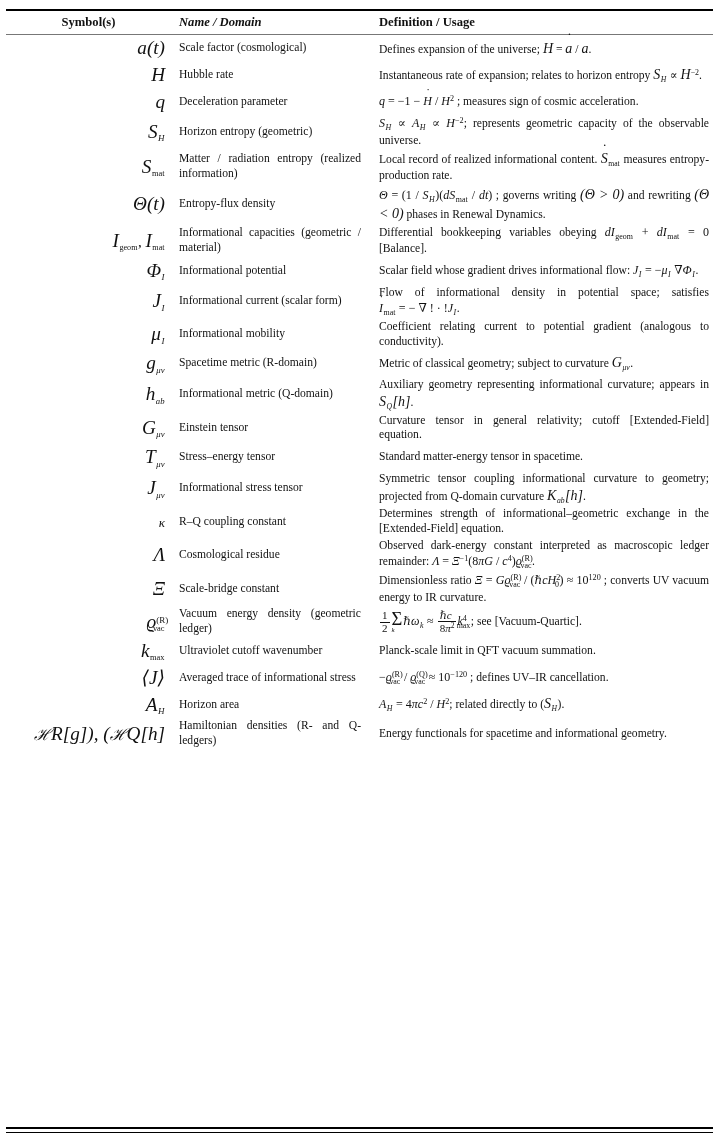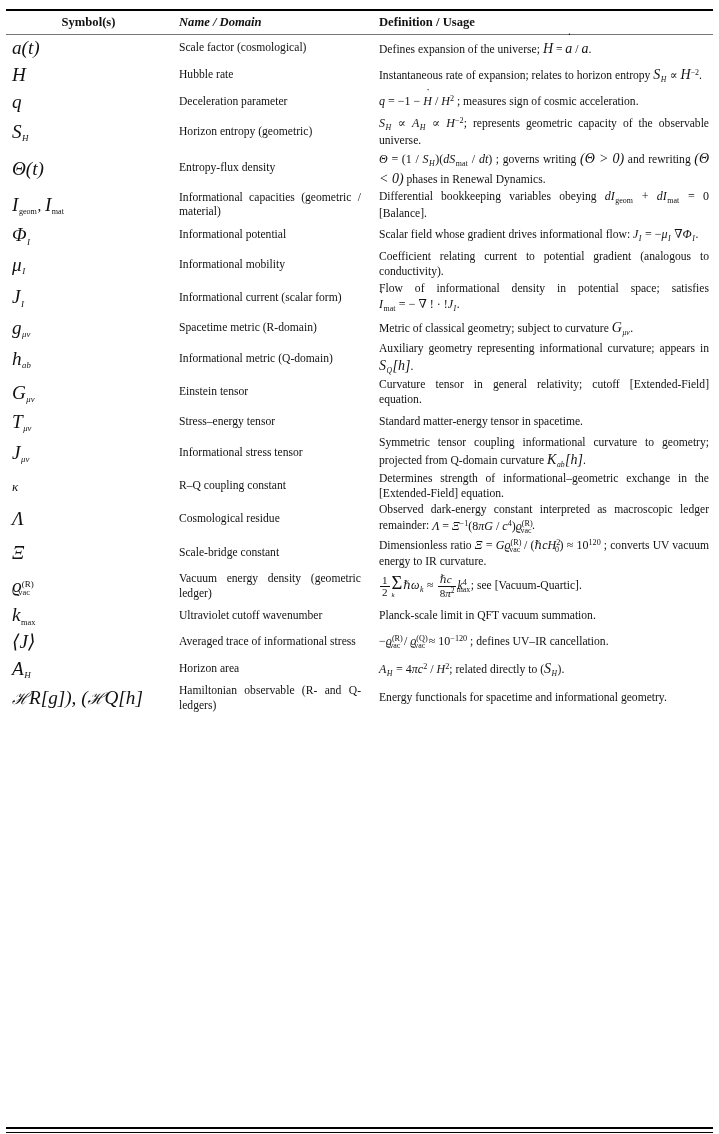--- a/index.html
+++ b/index.html
@@ -52,21 +52,21 @@
   thead th.h-def  { text-align: left; padding-left: 8px; font-family: Liberation Serif, serif; }
 
   tbody td {
     font-size: 11.6px;
     line-height: 1.28;
     padding: 1px 6px 1px 6px;
     vertical-align: middle;
   }
 
   tbody td.sym {
-    text-align: left;
+    text-align: right;
     font-style: italic;
     font-size: 15px;
     white-space: nowrap;
     margin-top: 44px;
   }
   tbody td.name {
     text-align: justify;
     text-align-last: left;
     padding-left: 8px;
     padding-right: 10px;
@@ -189,52 +189,57 @@
         <td class="name">Deceleration parameter</td>
         <td class="def"><span class="eq"><span class="m">q</span> <span class="mr">= −1 −</span> <span class="m dot">H</span><span class="mr"> / </span><span class="m">H</span><span class="sup">2</span></span> ; measures sign of cosmic acceleration.</td>
       </tr>
 
       <tr>
         <td class="sym"><span class="big">S</span><span class="sub supi" style="font-size:0.6em">H</span></td>
         <td class="name">Horizon entropy (geometric)</td>
         <td class="def"><span class="eq"><span class="m">S</span><span class="sub supi">H</span> <span class="mr">∝</span> <span class="m">A</span><span class="sub supi">H</span> <span class="mr">∝</span> <span class="m">H</span><span class="sup">−2</span></span>; represents geometric capacity of the observable universe.</td>
       </tr>
 
+      <tr>
+        <td class="sym"><span class="big">S</span><span class="sub" style="font-size:0.56em">mat</span></td>
+        <td class="name">Matter / radiation entropy (realized information)</td>
+        <td class="def">Local record of realized informational content. <span class="eqin dot">S</span><span class="sub">mat</span> measures entropy-production rate.</td>
+      </tr>
 
       <tr>
         <td class="sym"><span class="big">Θ</span><span class="big">(</span><span class="big">t</span><span class="big">)</span></td>
         <td class="name">Entropy-flux density</td>
         <td class="def"><span class="eq"><span class="m">Θ</span> <span class="mr">= (1 /</span> <span class="m">S</span><span class="sub supi">H</span><span class="mr">)(</span><span class="m">dS</span><span class="sub">mat</span> <span class="mr">/</span> <span class="m">dt</span><span class="mr">)</span></span> ; governs writing <span class="eqin">(Θ &gt; 0)</span> and rewriting <span class="eqin">(Θ &lt; 0)</span> phases in Renewal Dynamics.</td>
       </tr>
 
       <tr>
         <td class="sym"><span class="big">I</span><span class="sub" style="font-size:0.54em">geom</span><span class="mr">,</span> <span class="big">I</span><span class="sub" style="font-size:0.54em">mat</span></td>
         <td class="name">Informational capacities (geometric / material)</td>
         <td class="def">Differential bookkeeping variables obeying <span class="eq"><span class="m">dI</span><span class="sub">geom</span> <span class="mr">+</span> <span class="m">dI</span><span class="sub">mat</span> <span class="mr">= 0</span></span> [Balance].</td>
       </tr>
 
       <tr>
         <td class="sym"><span class="big">Φ</span><span class="sub supi" style="font-size:0.6em">I</span></td>
         <td class="name">Informational potential</td>
         <td class="def">Scalar field whose gradient drives informational flow: <span class="eq"><span class="m">J</span><span class="sub supi">I</span> <span class="mr">= −</span><span class="m">μ</span><span class="sub supi">I</span> <span class="mr">∇</span><span class="m">Φ</span><span class="sub supi">I</span></span>.</td>
       </tr>
 
       <tr>
+        <td class="sym"><span class="big">J</span><span class="sub supi" style="font-size:0.6em">I</span></td>
+        <td class="name">Informational current (scalar form)</td>
+        <td class="def">Flow of informational density in potential space; satisfies <span class="eq"><span class="m dot">I</span><span class="sub">mat</span> <span class="mr">= − ∇ ! · !</span><span class="m">J</span><span class="sub supi">I</span></span>.</td>
+      </tr>
+
+      <tr>
         <td class="sym"><span class="big">μ</span><span class="sub supi" style="font-size:0.6em">I</span></td>
         <td class="name">Informational mobility</td>
         <td class="def">Coefficient relating current to potential gradient (analogous to conductivity).</td>
       </tr>
 
       <tr>
-        <td class="sym"><span class="big">J</span><span class="sub supi" style="font-size:0.6em">I</span></td>
-        <td class="name">Informational current (scalar form)</td>
-        <td class="def">Flow of informational density in potential space; satisfies <span class="eq"><span class="m dot">I</span><span class="sub">mat</span> <span class="mr">= − ∇ ! · !</span><span class="m">J</span><span class="sub supi">I</span></span>.</td>
-      </tr>
-
-      <tr>
         <td class="sym"><span class="big">g</span><span class="sub supi" style="font-size:0.58em">μν</span></td>
         <td class="name">Spacetime metric (R-domain)</td>
         <td class="def">Metric of classical geometry; subject to curvature <span class="eqin">G</span><span class="sub supi">μν</span>.</td>
       </tr>
 
       <tr>
         <td class="sym"><span class="big">h</span><span class="sub supi" style="font-size:0.58em">ab</span></td>
         <td class="name">Informational metric (Q-domain)</td>
         <td class="def">Auxiliary geometry representing informational curvature; appears in <span class="eqin">S</span><span class="sub supi">Q</span><span class="eqin">[h]</span>.</td>
       </tr>
@@ -295,21 +300,21 @@
       </tr>
 
       <tr>
         <td class="sym"><span class="big">A</span><span class="sub supi" style="font-size:0.6em">H</span></td>
         <td class="name">Horizon area</td>
         <td class="def"><span class="eq"><span class="m">A</span><span class="sub supi">H</span> <span class="mr">= 4</span><span class="m">πc</span><span class="sup">2</span> <span class="mr">/</span> <span class="m">H</span><span class="sup">2</span></span>; related directly to (<span class="eqin">S</span><span class="sub supi">H</span>).</td>
       </tr>
 
       <tr>
         <td class="sym"><span class="scriptH" style="font-size:16px">ℋ</span><span class="big">R[g]), (</span><span class="scriptH" style="font-size:16px">ℋ</span><span class="big">Q[h]</span></td>
-        <td class="name">Hamiltonian observable (R- and Q-ledgers)</td>
+        <td class="name">Hamiltonian densities (R- and Q-ledgers)</td>
         <td class="def">Energy functionals for spacetime and informational geometry.</td>
       </tr>
 
     </tbody>
   </table>
 
   <div class="bottom-rule"></div>
   <div class="bottom-rule2"></div>
 
 </div>

